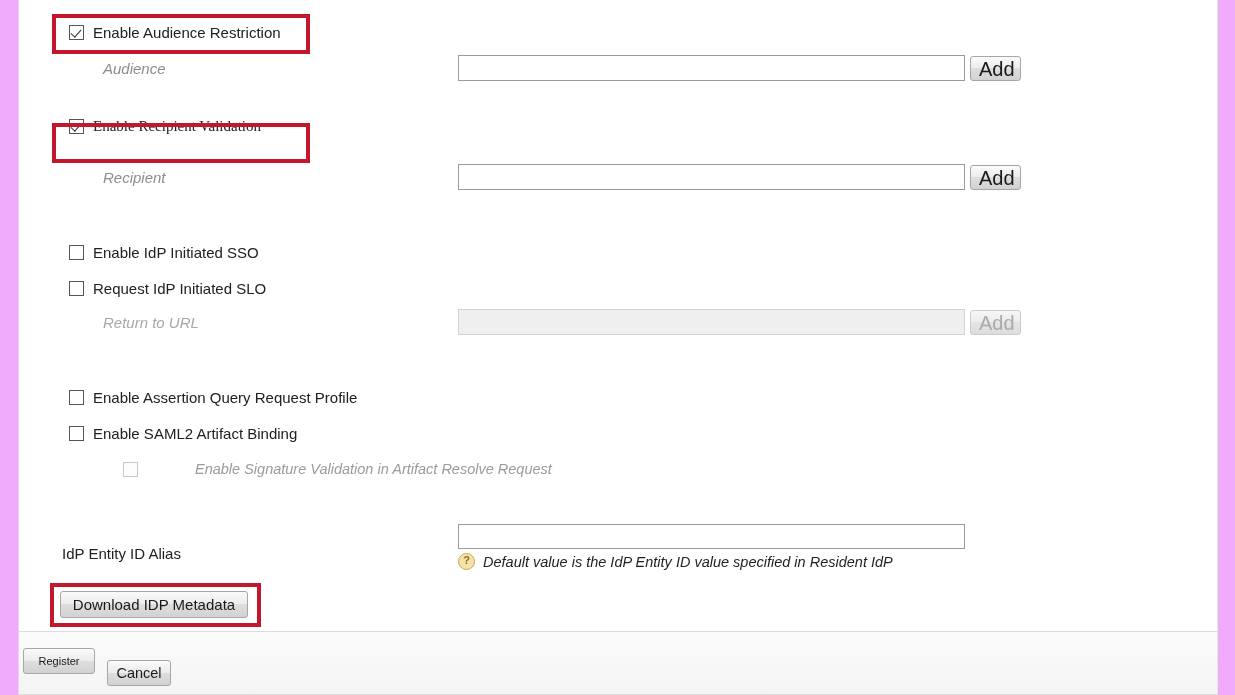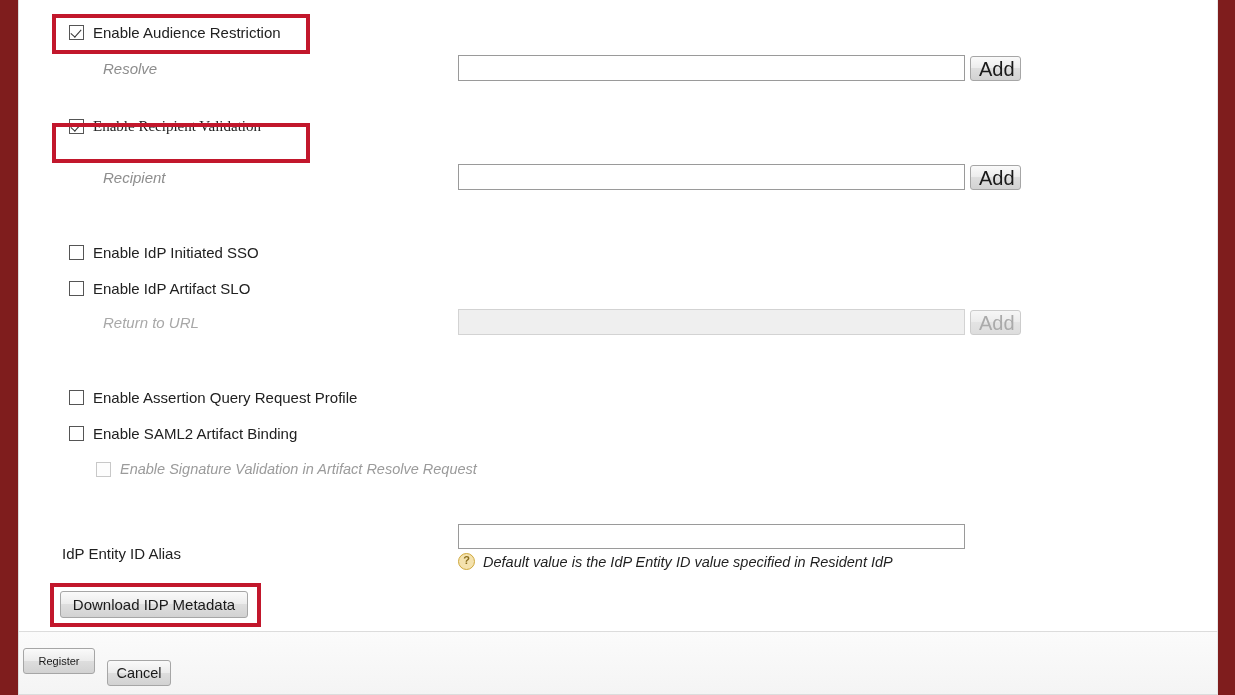--- a/index.html
+++ b/index.html
@@ -5,21 +5,21 @@
   html, body {
     margin: 0;
     padding: 0;
     background: #ffffff;
     font-family: "Liberation Sans", sans-serif;
   }
   #page {
     position: relative;
     width: 1235px;
     height: 695px;
-    background: #7f1d1d;
+    background: #f0abfc;
     overflow: hidden;
   }
   .form-area {
     position: absolute;
     left: 18px;
     top: 0;
     width: 1200px;
     height: 631px;
     border-left: 1px solid #dcdcdc;
     border-right: 1px solid #e8e8e8;
@@ -185,59 +185,59 @@
 <div id="page">
 
   <div class="form-area">
 
     <div class="row" style="left:50px; top:24px;">
       <span class="cb checked"></span>
       <span class="cb-label">Enable Audience Restriction</span>
     </div>
     <div class="redbox" style="left:33px; top:14px; width:258px; height:40px;"></div>
 
-    <div class="sub-label" style="left:84px; top:60px;">Resolve</div>
+    <div class="sub-label" style="left:84px; top:60px;">Audience</div>
     <input class="txt" style="left: 439px; top: 55px; width: 507px; height: 26px;" value="" placeholder="">
     <button class="btn" style="left:951px; top:56px; width:51px; height:25px;">Add</button>
 
     <div class="row" style="left:50px; top:118px;font-family:Liberation Serif, serif;">
       <span class="cb checked"></span>
       <span class="cb-label">Enable Recipient Validation</span>
     </div>
     <div class="redbox" style="left:33px; top:123px; width:258px; height:40px;"></div>
 
     <div class="sub-label" style="left:84px; top:169px;">Recipient</div>
     <input class="txt" style="left: 439px; top: 164px; width: 507px; height: 26px;" value="" placeholder="">
     <button class="btn" style="left:951px; top:165px; width:51px; height:25px;">Add</button>
 
     <div class="row" style="left:50px; top:244px;">
       <span class="cb"></span>
       <span class="cb-label">Enable IdP Initiated SSO</span>
     </div>
 
     <div class="row" style="left:50px; top:280px;">
       <span class="cb"></span>
-      <span class="cb-label">Enable IdP Artifact SLO</span>
+      <span class="cb-label">Request IdP Initiated SLO</span>
     </div>
 
     <div class="sub-label dis" style="left:84px; top:314px;">Return to URL</div>
     <input class="txt dis" style="left: 439px; top: 309px; width: 507px; height: 26px;" value="" disabled="" placeholder="">
     <button class="btn dis" style="left:951px; top:310px; width:51px; height:25px;" disabled="">Add</button>
 
     <div class="row" style="left:50px; top:389px;">
       <span class="cb"></span>
       <span class="cb-label">Enable Assertion Query Request Profile</span>
     </div>
 
     <div class="row" style="left:50px; top:425px;">
       <span class="cb"></span>
       <span class="cb-label">Enable SAML2 Artifact Binding</span>
     </div>
 
-    <div class="row" style="left:77px; top:461px;">
+    <div class="row" style="left:104px; top:461px;gap:48px;">
       <span class="cb disabled"></span>
       <span class="cb-label disabled">Enable Signature Validation in Artifact Resolve Request</span>
     </div>
 
     <div class="plain-label" style="left:43px; top:545px;">IdP Entity ID Alias</div>
     <input class="txt" style="left: 439px; top: 524px; width: 507px; height: 25px;" value="" placeholder="">
     <div class="hint" style="left:439px; top:553px;">
       <span class="help-icon">?</span>
       <span>Default value is the IdP Entity ID value specified in Resident IdP</span>
     </div>

